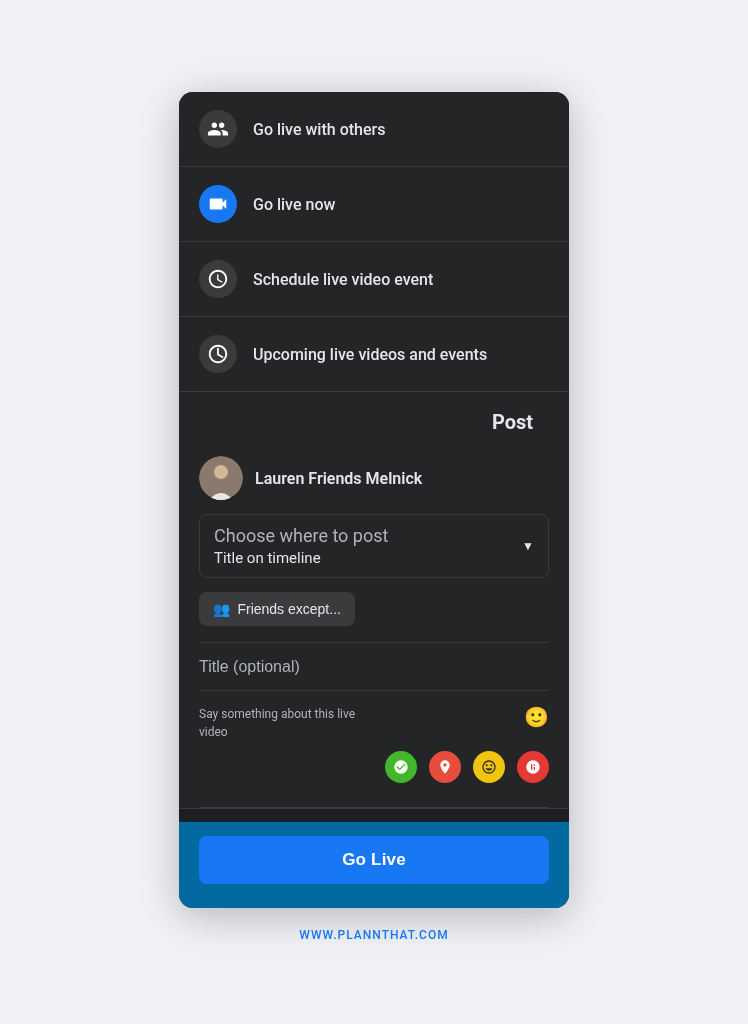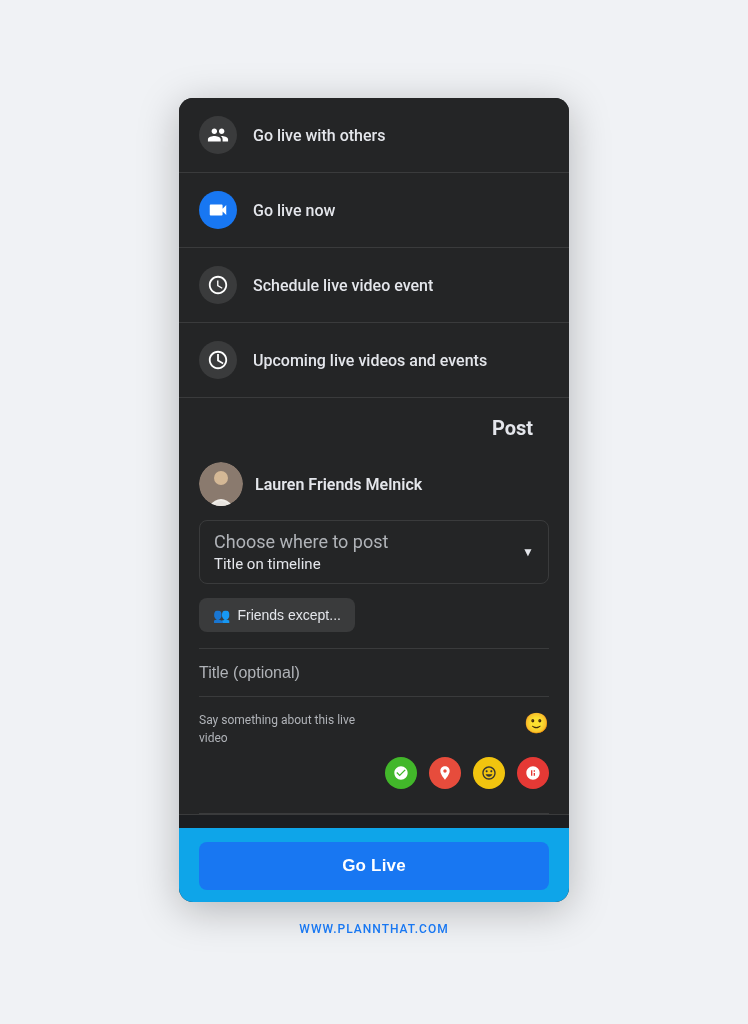--- a/index.html
+++ b/index.html
@@ -211,22 +211,22 @@
 
     
     .spacer-bar {
       height: 14px;
       background: #1c1e21;
       border-top: 1px solid #3a3b3c;
     }
 
     
     .go-live-btn-wrapper {
-      padding: 14px 20px 12px;
-      background: #0ea5e9;
+      padding: 14px 20px 24px;
+      background: #0369a1;
     }
     .go-live-btn {
       width: 100%;
       background: #1877f2;
       color: white;
       border: none;
       border-radius: 8px;
       padding: 14px;
       font-size: 17px;
       font-weight: 600;

